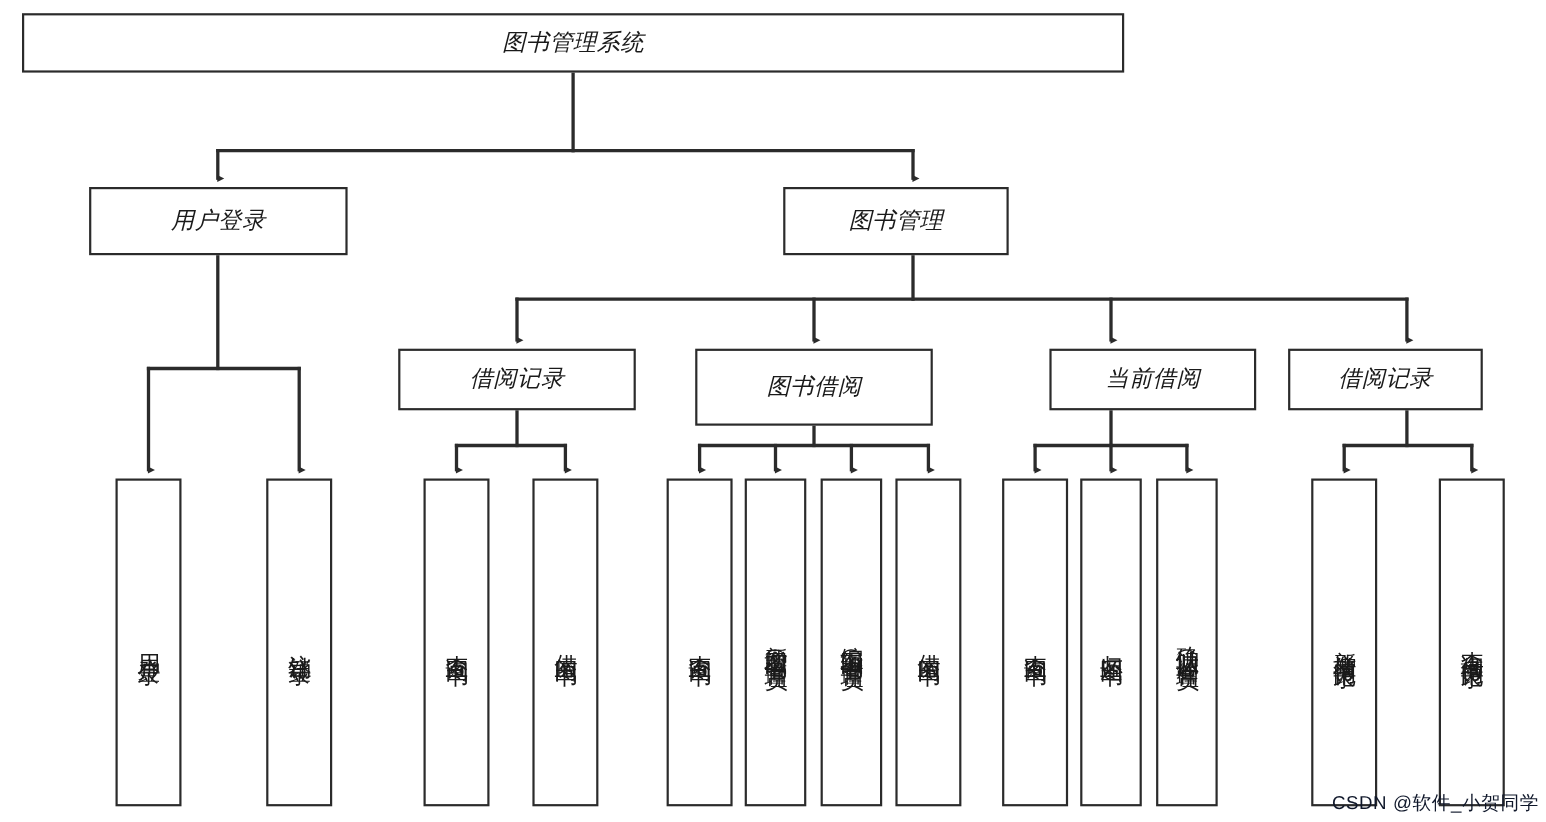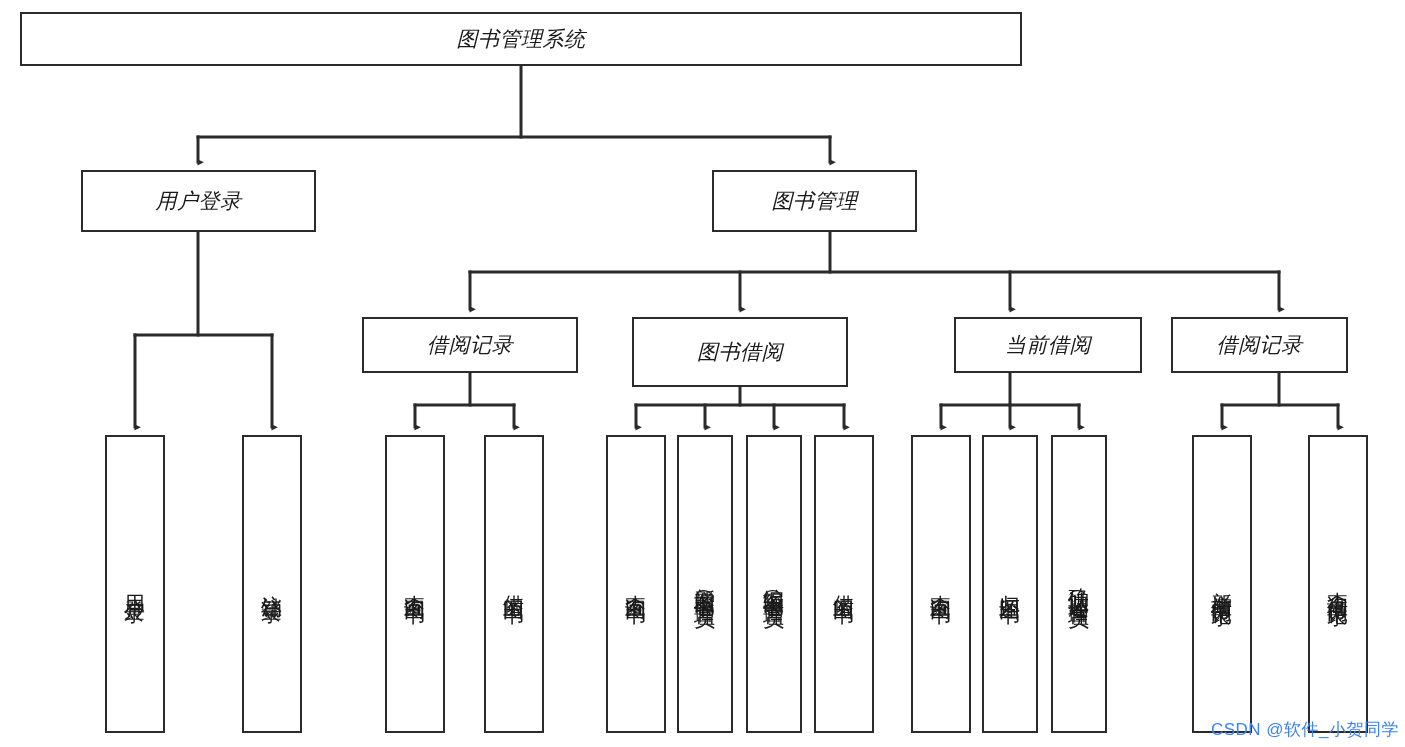--- a/index.html
+++ b/index.html
@@ -54,21 +54,21 @@
     font-size: 21px;
     letter-spacing: 3px;
     line-height: 1.0;
     white-space: nowrap;
   }
   #watermark {
     position: absolute;
     right: 6px;
     bottom: 6px;
     font-size: 17px;
-    color: #3b82f6;
+    color: #0f172a;
     letter-spacing: 0.5px;
     white-space: nowrap;
     pointer-events: none;
   }
 </style>
 </head>
 <body>
 
 <div id="canvas">
 

